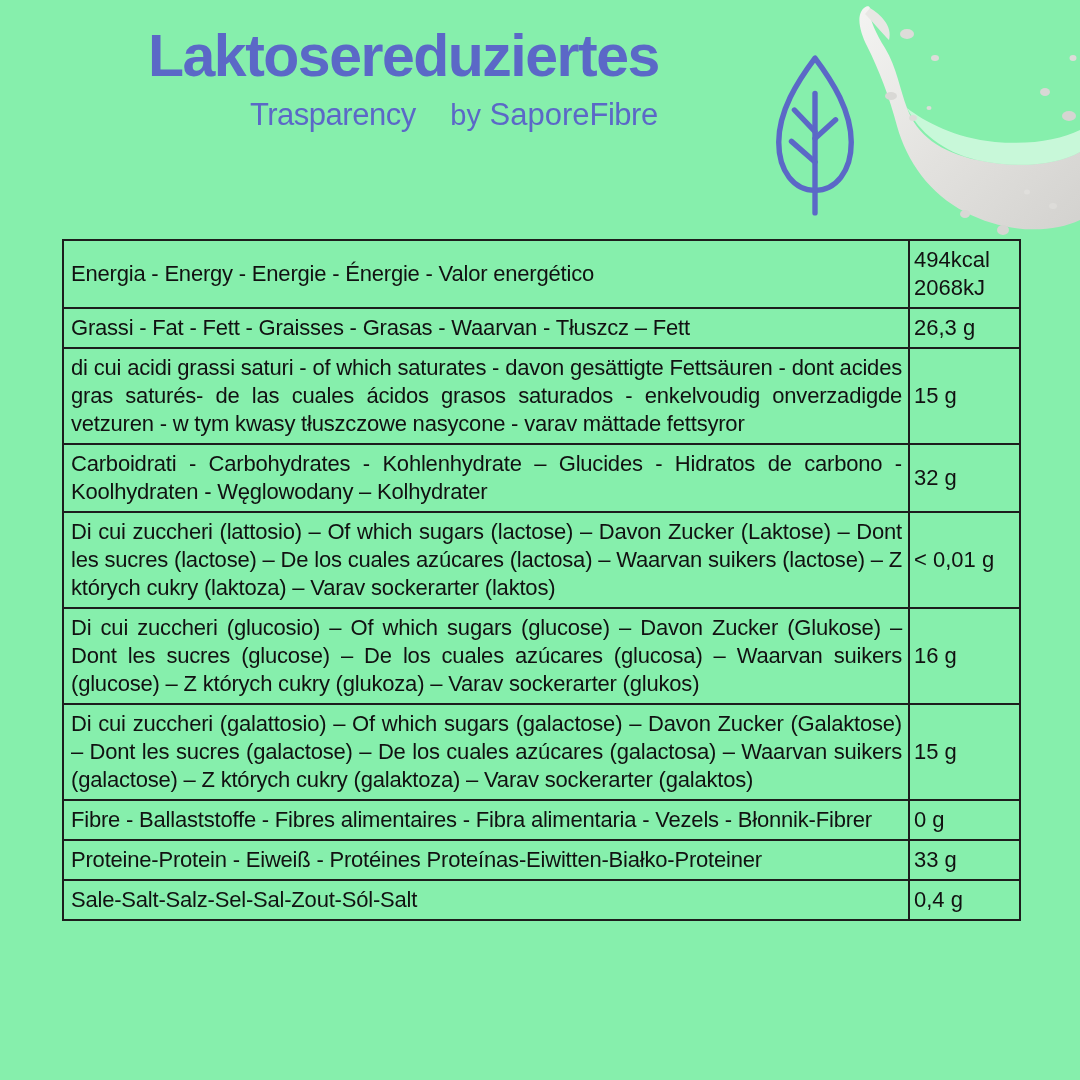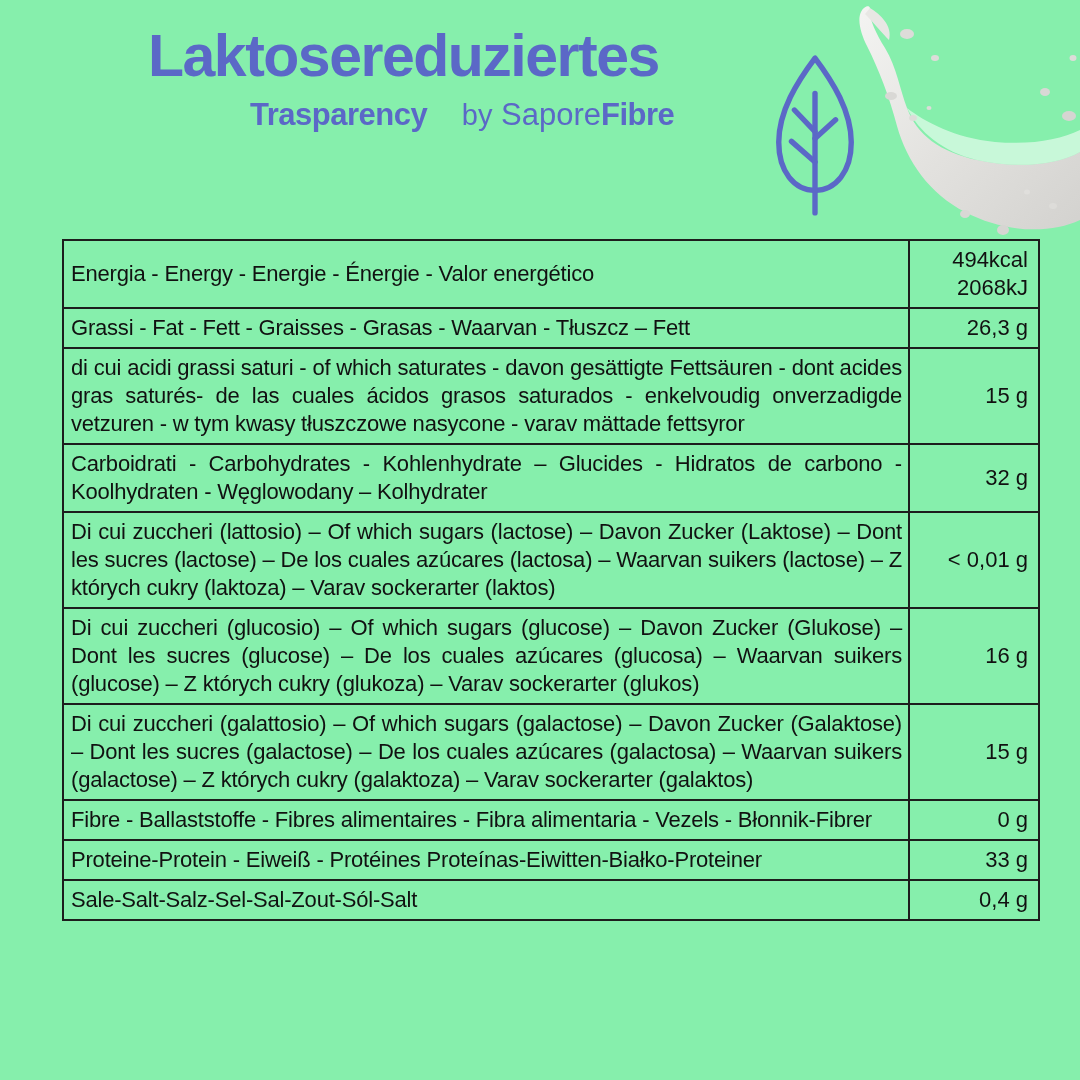--- a/index.html
+++ b/index.html
@@ -29,21 +29,21 @@
     color: #5b68c7;
     white-space: nowrap;
   }
   .tagline {
     margin-top: 10px;
     margin-left: 102px;
     font-size: 31px;
     color: #5b68c7;
     white-space: nowrap;
   }
-  .tagline .bold { font-weight: 700; letter-spacing: -0.5px; }
+  .tagline .bold { font-weight: 400; letter-spacing: -0.5px; }
   .tagline .light { font-weight: 400; }
   .tagline .by { font-weight: 400; font-size: 29px; margin-left: 26px; }
 
   .leaf-icon {
     position: absolute;
     left: 766px;
     top: 54px;
     width: 98px;
     height: 162px;
   }
@@ -72,23 +72,22 @@
     color: #111111;
     vertical-align: middle;
   }
   .nutrition-table td.label {
     width: 846px;
     padding: 5px 6px 5px 7px;
     text-align: justify;
     letter-spacing: -0.2px;
   }
   .nutrition-table td.value {
-    width: 130px;
+    width: 111px;
     padding: 5px 10px 5px 4px;
-    text-align: right;
     white-space: pre-line;
   }
 </style>
 </head>
 <body>
 
 <div class="page">
 
   <div class="title-block">
     <div class="title-line">Laktosereduziertes</div>

